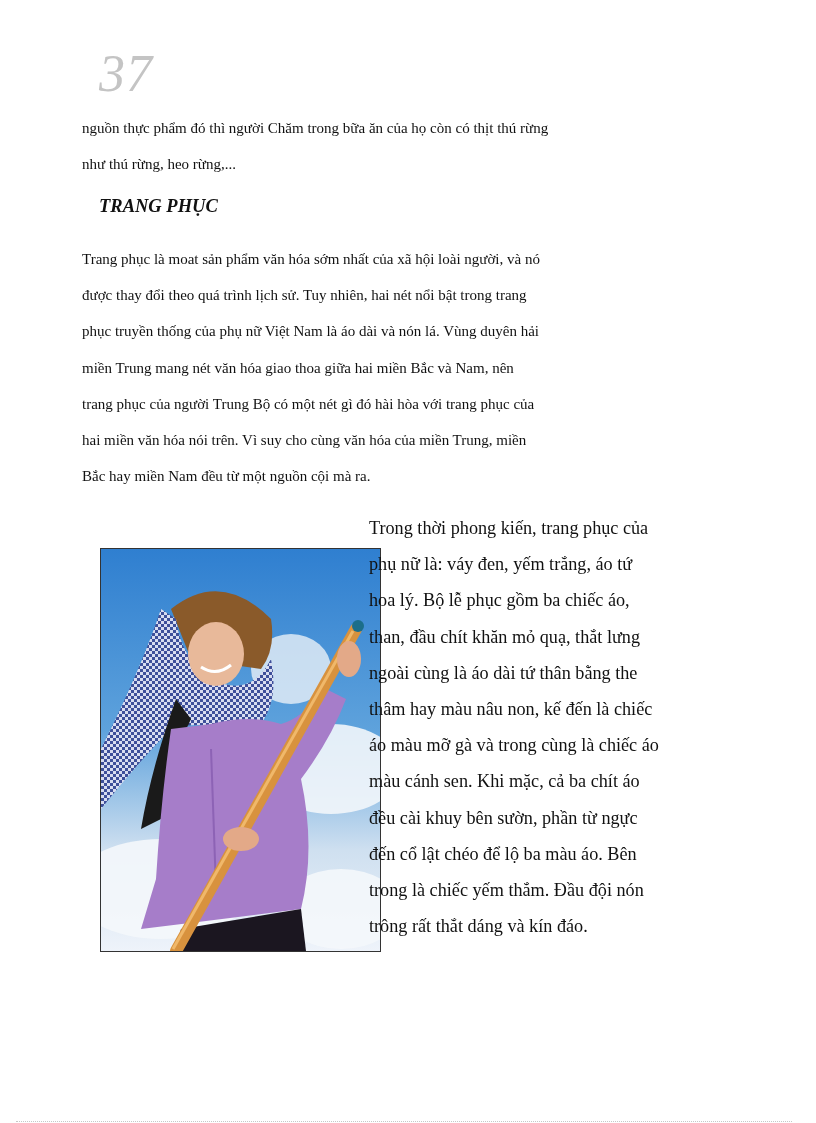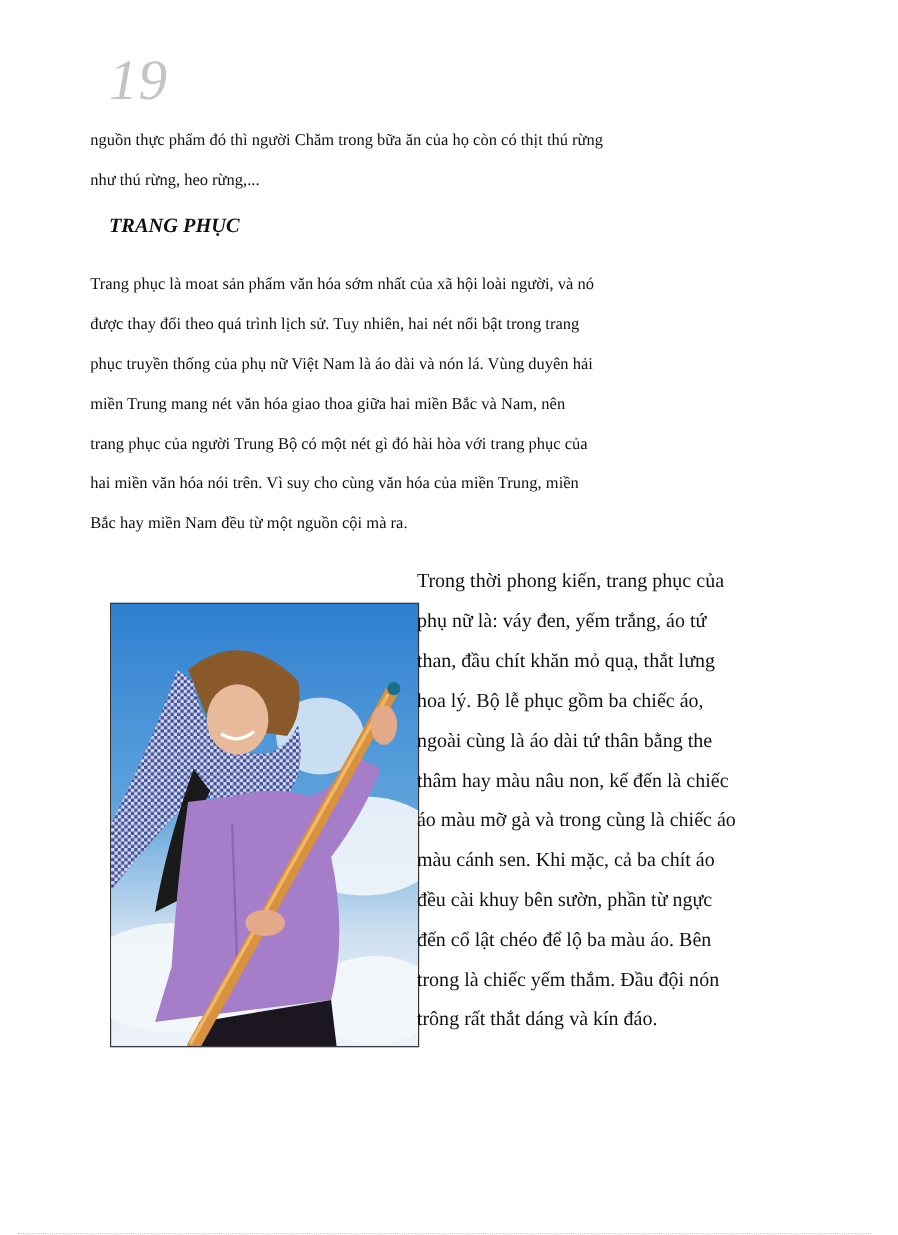--- a/index.html
+++ b/index.html
@@ -3,29 +3,29 @@
 <meta charset="utf-8">
 <style>
   html, body { margin: 0; padding: 0; background: #ffffff; }
   body { width: 816px; height: 1123px; position: relative; overflow: hidden;
          font-family: "Liberation Serif", "DejaVu Serif", serif; color: #111; }
   .page-number { position: absolute; left: 99px; top: 48px; font-size: 52px; font-style: italic;
                  color: #c4c4c4; line-height: 1; letter-spacing: 1px; }
   .text-block { position: absolute; left: 82px; width: 630px; font-size: 15px; line-height: 36.2px; }
   .line { display: block; white-space: nowrap; }
   .heading { position: absolute; left: 99px; top: 196px; font-size: 18.5px; font-weight: bold; font-style: italic; text-align: center; }
-  .side-text { position: absolute; left: 379px; top: 510px; width: 340px; font-size: 18.2px; line-height: 36.2px; }
+  .side-text { position: absolute; left: 369px; top: 510px; width: 340px; font-size: 18.2px; line-height: 36.2px; }
   .figure { position: absolute; left: 100px; top: 548px; width: 279px; height: 402px;
             border: 1px solid #333; overflow: hidden; background: #4a8fd2; }
   .footer-rule { position: absolute; left: 16px; right: 24px; top: 1121px; border-top: 1px dotted #c8c8c8; }
 </style>
 </head>
 <body>
 
-<div class="page-number">19</div>
+<div class="page-number">37</div>
 
 <div class="text-block" style="top:110px;">
   <span class="line">nguồn thực phẩm đó thì người Chăm trong bữa ăn của họ còn có thịt thú rừng</span>
   <span class="line">như thú rừng, heo rừng,...</span>
 </div>
 
 <div class="heading">TRANG PHỤC</div>
 
 <div class="text-block" style="top:241px;">
   <span class="line">Trang phục là moat sản phẩm văn hóa sớm nhất của xã hội loài người, và nó</span>
@@ -77,22 +77,22 @@
     <circle cx="257" cy="77" r="6" fill="#1b6e8a"></circle>
 
     <ellipse cx="248" cy="110" rx="12" ry="18" fill="#e3a988"></ellipse>
     <ellipse cx="140" cy="290" rx="18" ry="12" fill="#e3a988"></ellipse>
   </svg>
 </div>
 
 <div class="side-text">
   <span class="line">Trong thời phong kiến, trang phục của</span>
   <span class="line">phụ nữ là: váy đen, yếm trắng, áo tứ</span>
+  <span class="line">hoa lý. Bộ lễ phục gồm ba chiếc áo,</span>
   <span class="line">than, đầu chít khăn mỏ quạ, thắt lưng</span>
-  <span class="line">hoa lý. Bộ lễ phục gồm ba chiếc áo,</span>
   <span class="line">ngoài cùng là áo dài tứ thân bằng the</span>
   <span class="line">thâm hay màu nâu non, kế đến là chiếc</span>
   <span class="line">áo màu mỡ gà và trong cùng là chiếc áo</span>
   <span class="line">màu cánh sen. Khi mặc, cả ba chít áo</span>
   <span class="line">đều cài khuy bên sườn, phần từ ngực</span>
   <span class="line">đến cổ lật chéo để lộ ba màu áo. Bên</span>
   <span class="line">trong là chiếc yếm thắm. Đầu đội nón</span>
   <span class="line">trông rất thắt dáng và kín đáo.</span>
 </div>
 

